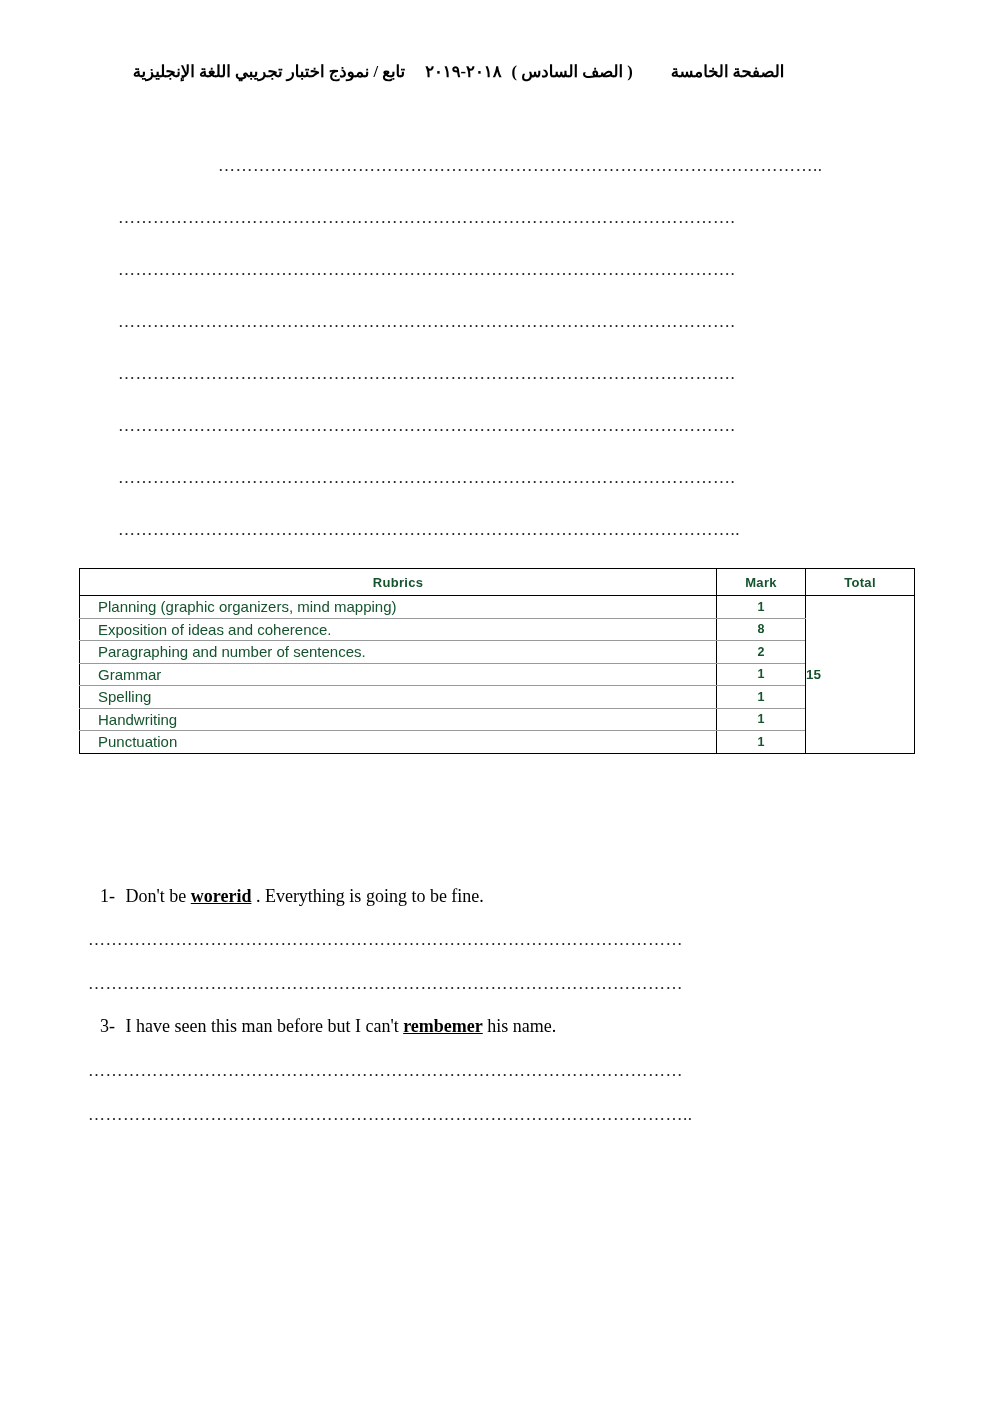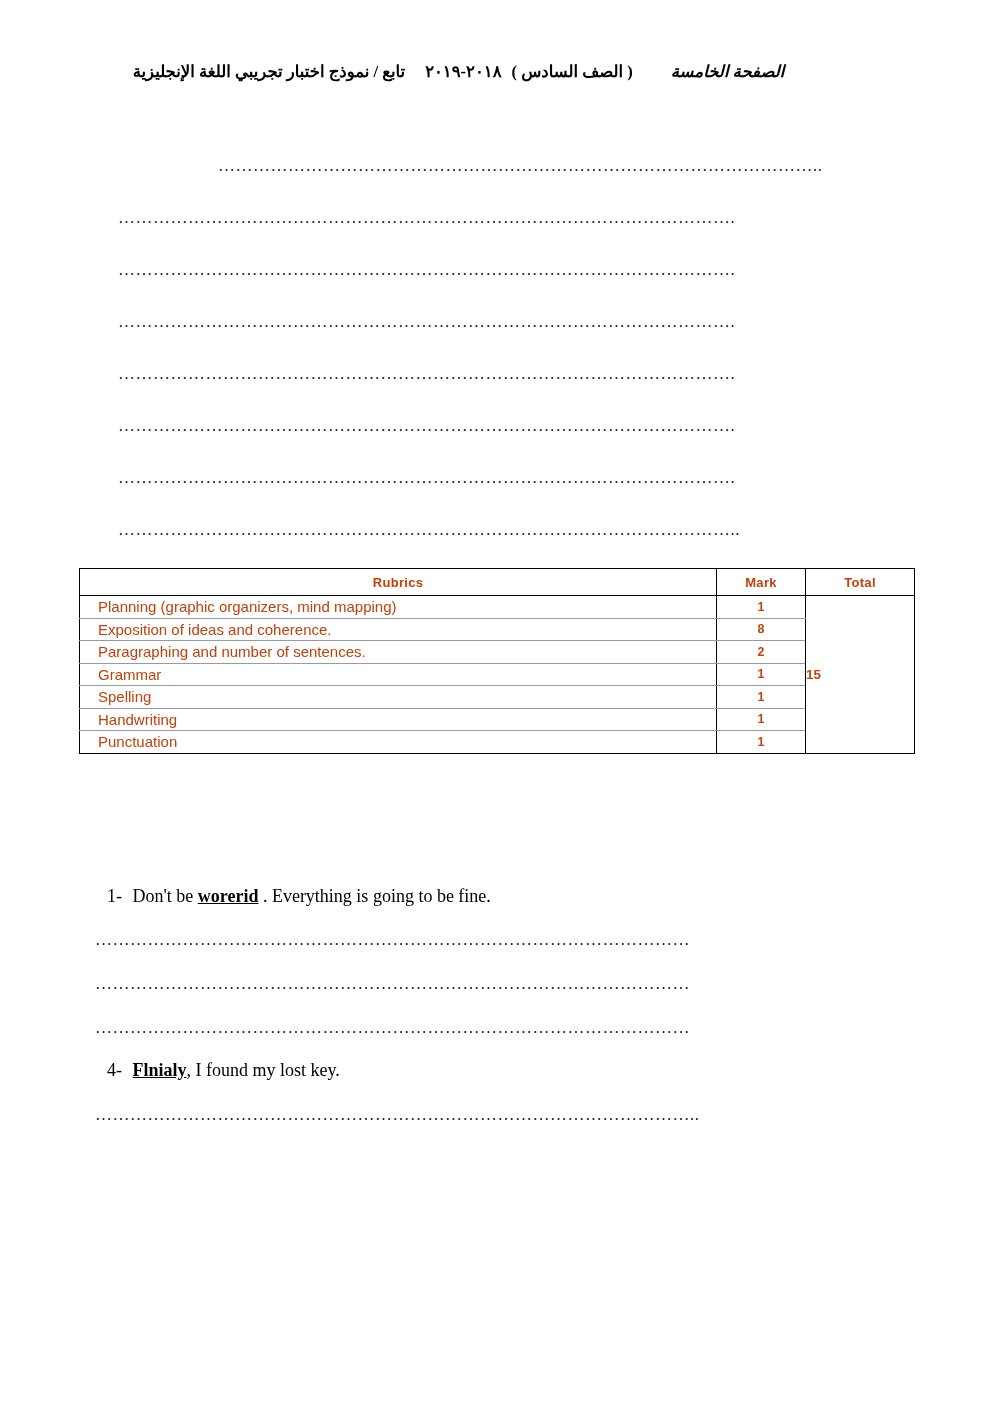--- a/index.html
+++ b/index.html
@@ -35,21 +35,21 @@
     direction: rtl;
     font-family: "Liberation Serif", serif;
     font-weight: bold;
     font-size: 16.5px;
     white-space: nowrap;
   }
   .header .h-seg { margin-left: 0; }
   .header .h-title { }
   .header .h-year { margin-right: 10px; letter-spacing: 1px; padding-left: 20px; }
   .header .h-grade { margin-right: 38px; }
-  .header .h-page { margin-right: 76px; font-style: italic; }
+  .header .h-page { margin-right: 76px; }
 
   
   .dotted-block {
     position: absolute;
     top: 140px;
     left: 118px;
     width: 782px;
   }
   .dot-line {
     font-family: "Liberation Serif", serif;
@@ -68,21 +68,21 @@
     position: absolute;
     top: 568px;
     left: 79px;
     width: 836px;
   }
   table.rubrics {
     border-collapse: collapse;
     width: 100%;
     font-family: "Liberation Sans", sans-serif;
     font-size: 12.5px;
-    color: #c2410c;
+    color: #14532d;
   }
   table.rubrics th,
   table.rubrics td {
     border: 1px solid #000;
     padding: 0;
   }
   table.rubrics thead th {
     height: 26px;
     font-weight: bold;
     font-size: 13px;
@@ -142,21 +142,21 @@
     left: 78px;
     font-family: "Liberation Serif", serif;
     font-weight: bold;
     font-size: 18px;
     text-decoration: underline;
   }
 
   .q-list {
     position: absolute;
     top: 884px;
-    left: 95px;
+    left: 88px;
     width: 805px;
   }
   .q-item {
     font-family: "Liberation Serif", serif;
     font-size: 18px;
     line-height: 1.35;
     padding-left: 12px;
   }
   .q-item .num { margin-right: 6px; }
   .q-item b { font-weight: bold; text-decoration: underline; }
@@ -242,23 +242,23 @@
   <div class="q-list">
 
     <div class="q-item">
       <span class="num">1-</span>
       <span>Don't be </span><b>worerid</b><span> . Everything is going to be fine.</span>
     </div>
     <div class="q-answer">…………………………………………………………………………………………</div>
 
     <div class="q-answer">…………………………………………………………………………………………</div>
 
+    <div class="q-item">
+      <span class="num">3-</span>
+      <span>I have seen this man before but I can't </span><b>rembemer</b><span> his name.</span>
+    </div>
     <div class="q-answer">…………………………………………………………………………………………</div>
 
-    <div class="q-item">
-      <span class="num">4-</span>
-      <b>Flnialy</b><span>, I found my lost key.</span>
-    </div>
     <div class="q-answer">…………………………………………………………………………………………..</div>
 
   </div>
 
 </div>
 
 </body></html>

